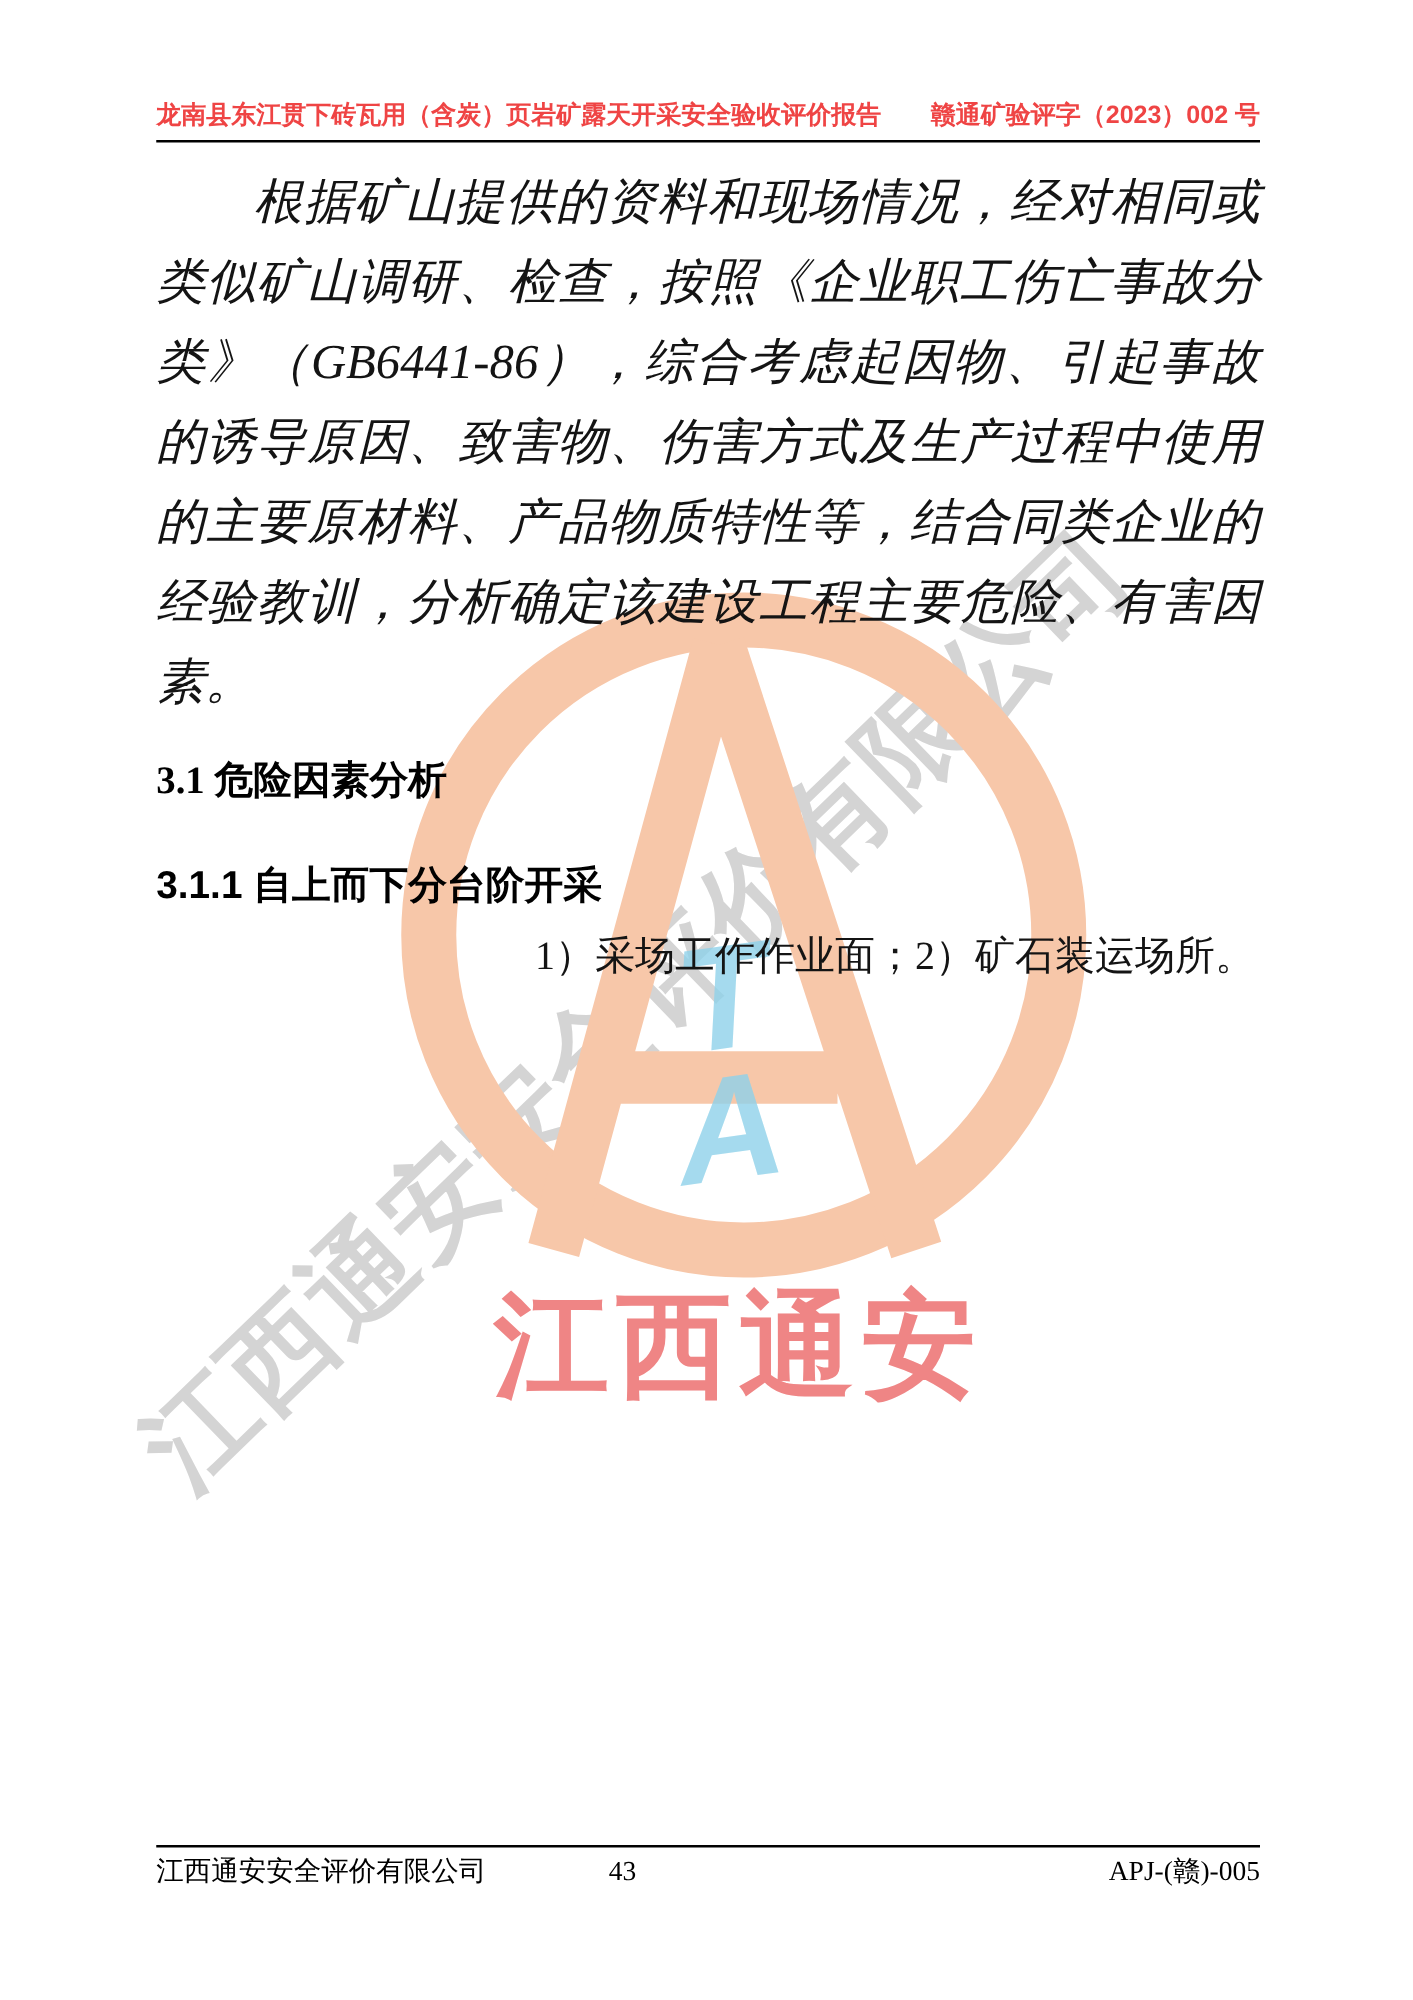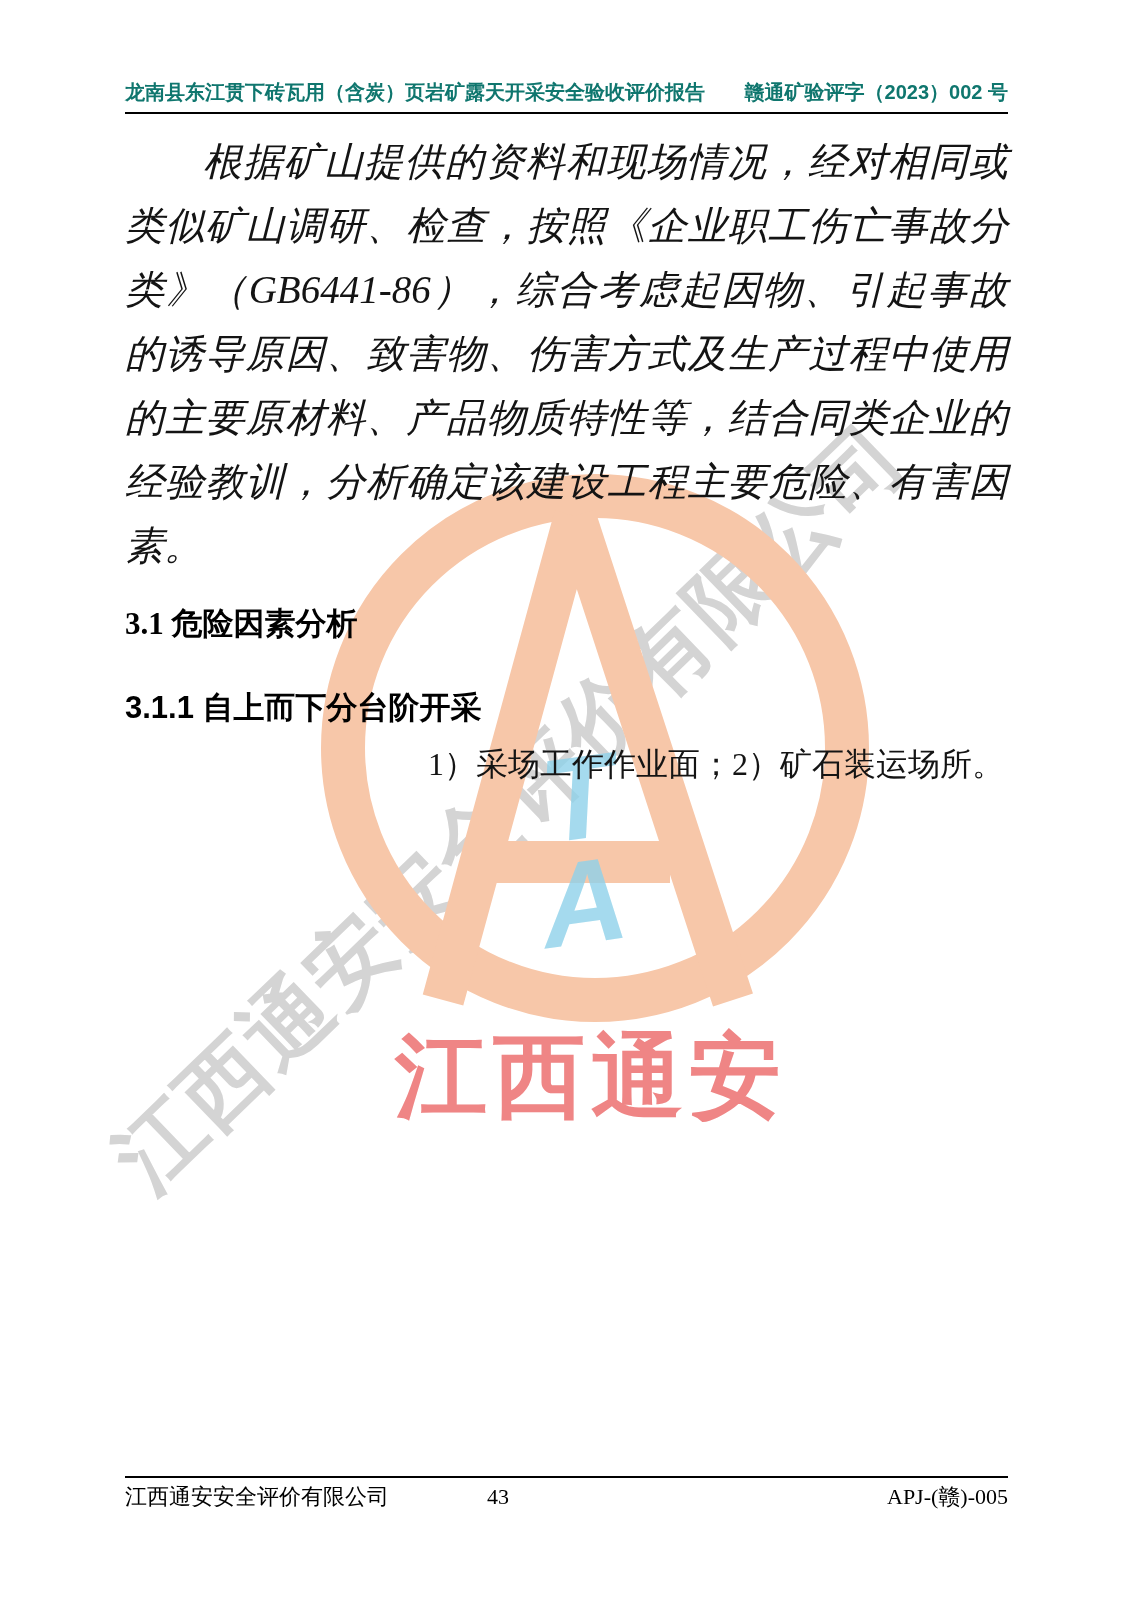--- a/index.html
+++ b/index.html
@@ -7,21 +7,21 @@
     position:relative; width:1130px; height:1600px; background:#ffffff;
     overflow:hidden; color:#111;
     font-family:"Liberation Serif","DejaVu Serif",serif;
   }
   .wm { position:absolute; left:0; top:0; width:1130px; height:1600px; z-index:0; }
   .content { position:relative; z-index:1; padding:0 122px 0 125px; }
   .page-header {
     display:flex; justify-content:space-between; align-items:flex-start;
     padding-top:80px; padding-bottom:8px; border-bottom:2px solid #000;
     font-family:"Liberation Sans","DejaVu Sans",sans-serif;
-    font-weight:bold; font-size:20px; line-height:24px; color:#0f766e;
+    font-weight:bold; font-size:20px; line-height:24px; color:#ef4444;
   }
   .chapter-title {
     margin:30px 0 0; text-align:center;
     font-family:"Liberation Sans","DejaVu Sans",sans-serif;
     font-weight:bold; font-size:38px; line-height:50px; color:#000;
   }
   p.body-para {
     margin:16px 0 0; font-size:39px; line-height:64px;
     text-align:justify; text-indent:2em; color:#141414;font-style:italic;
   }

